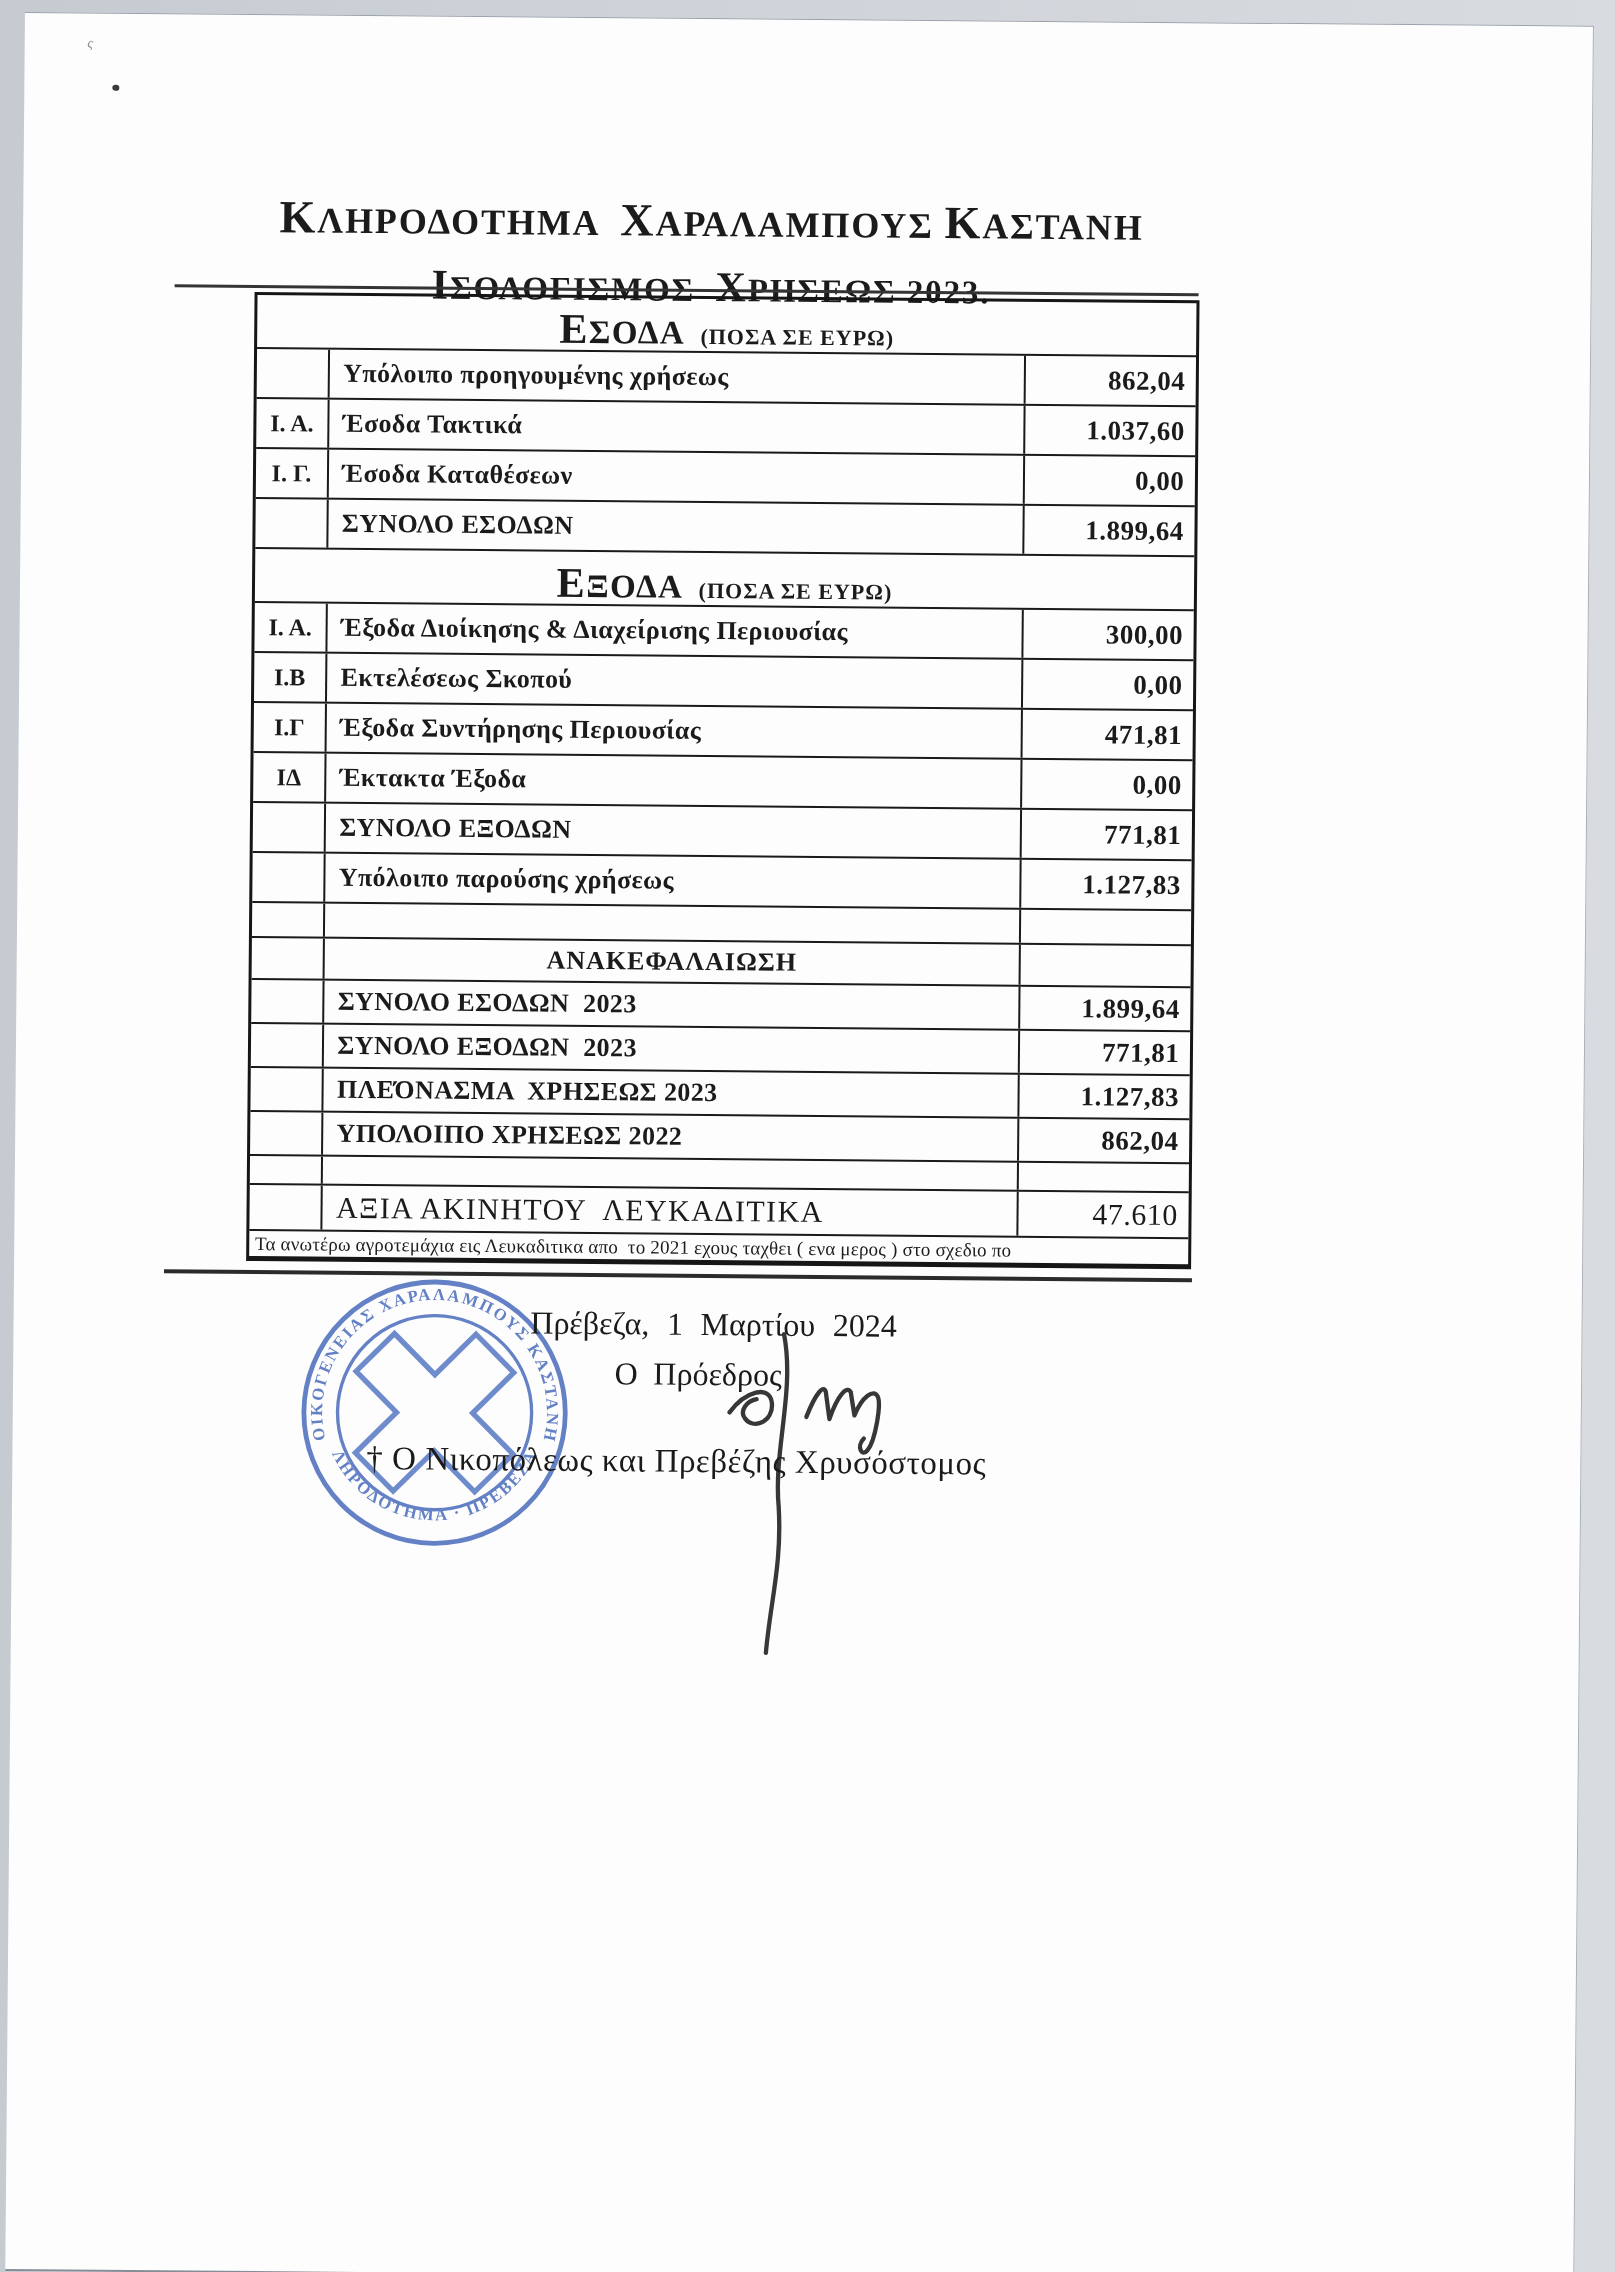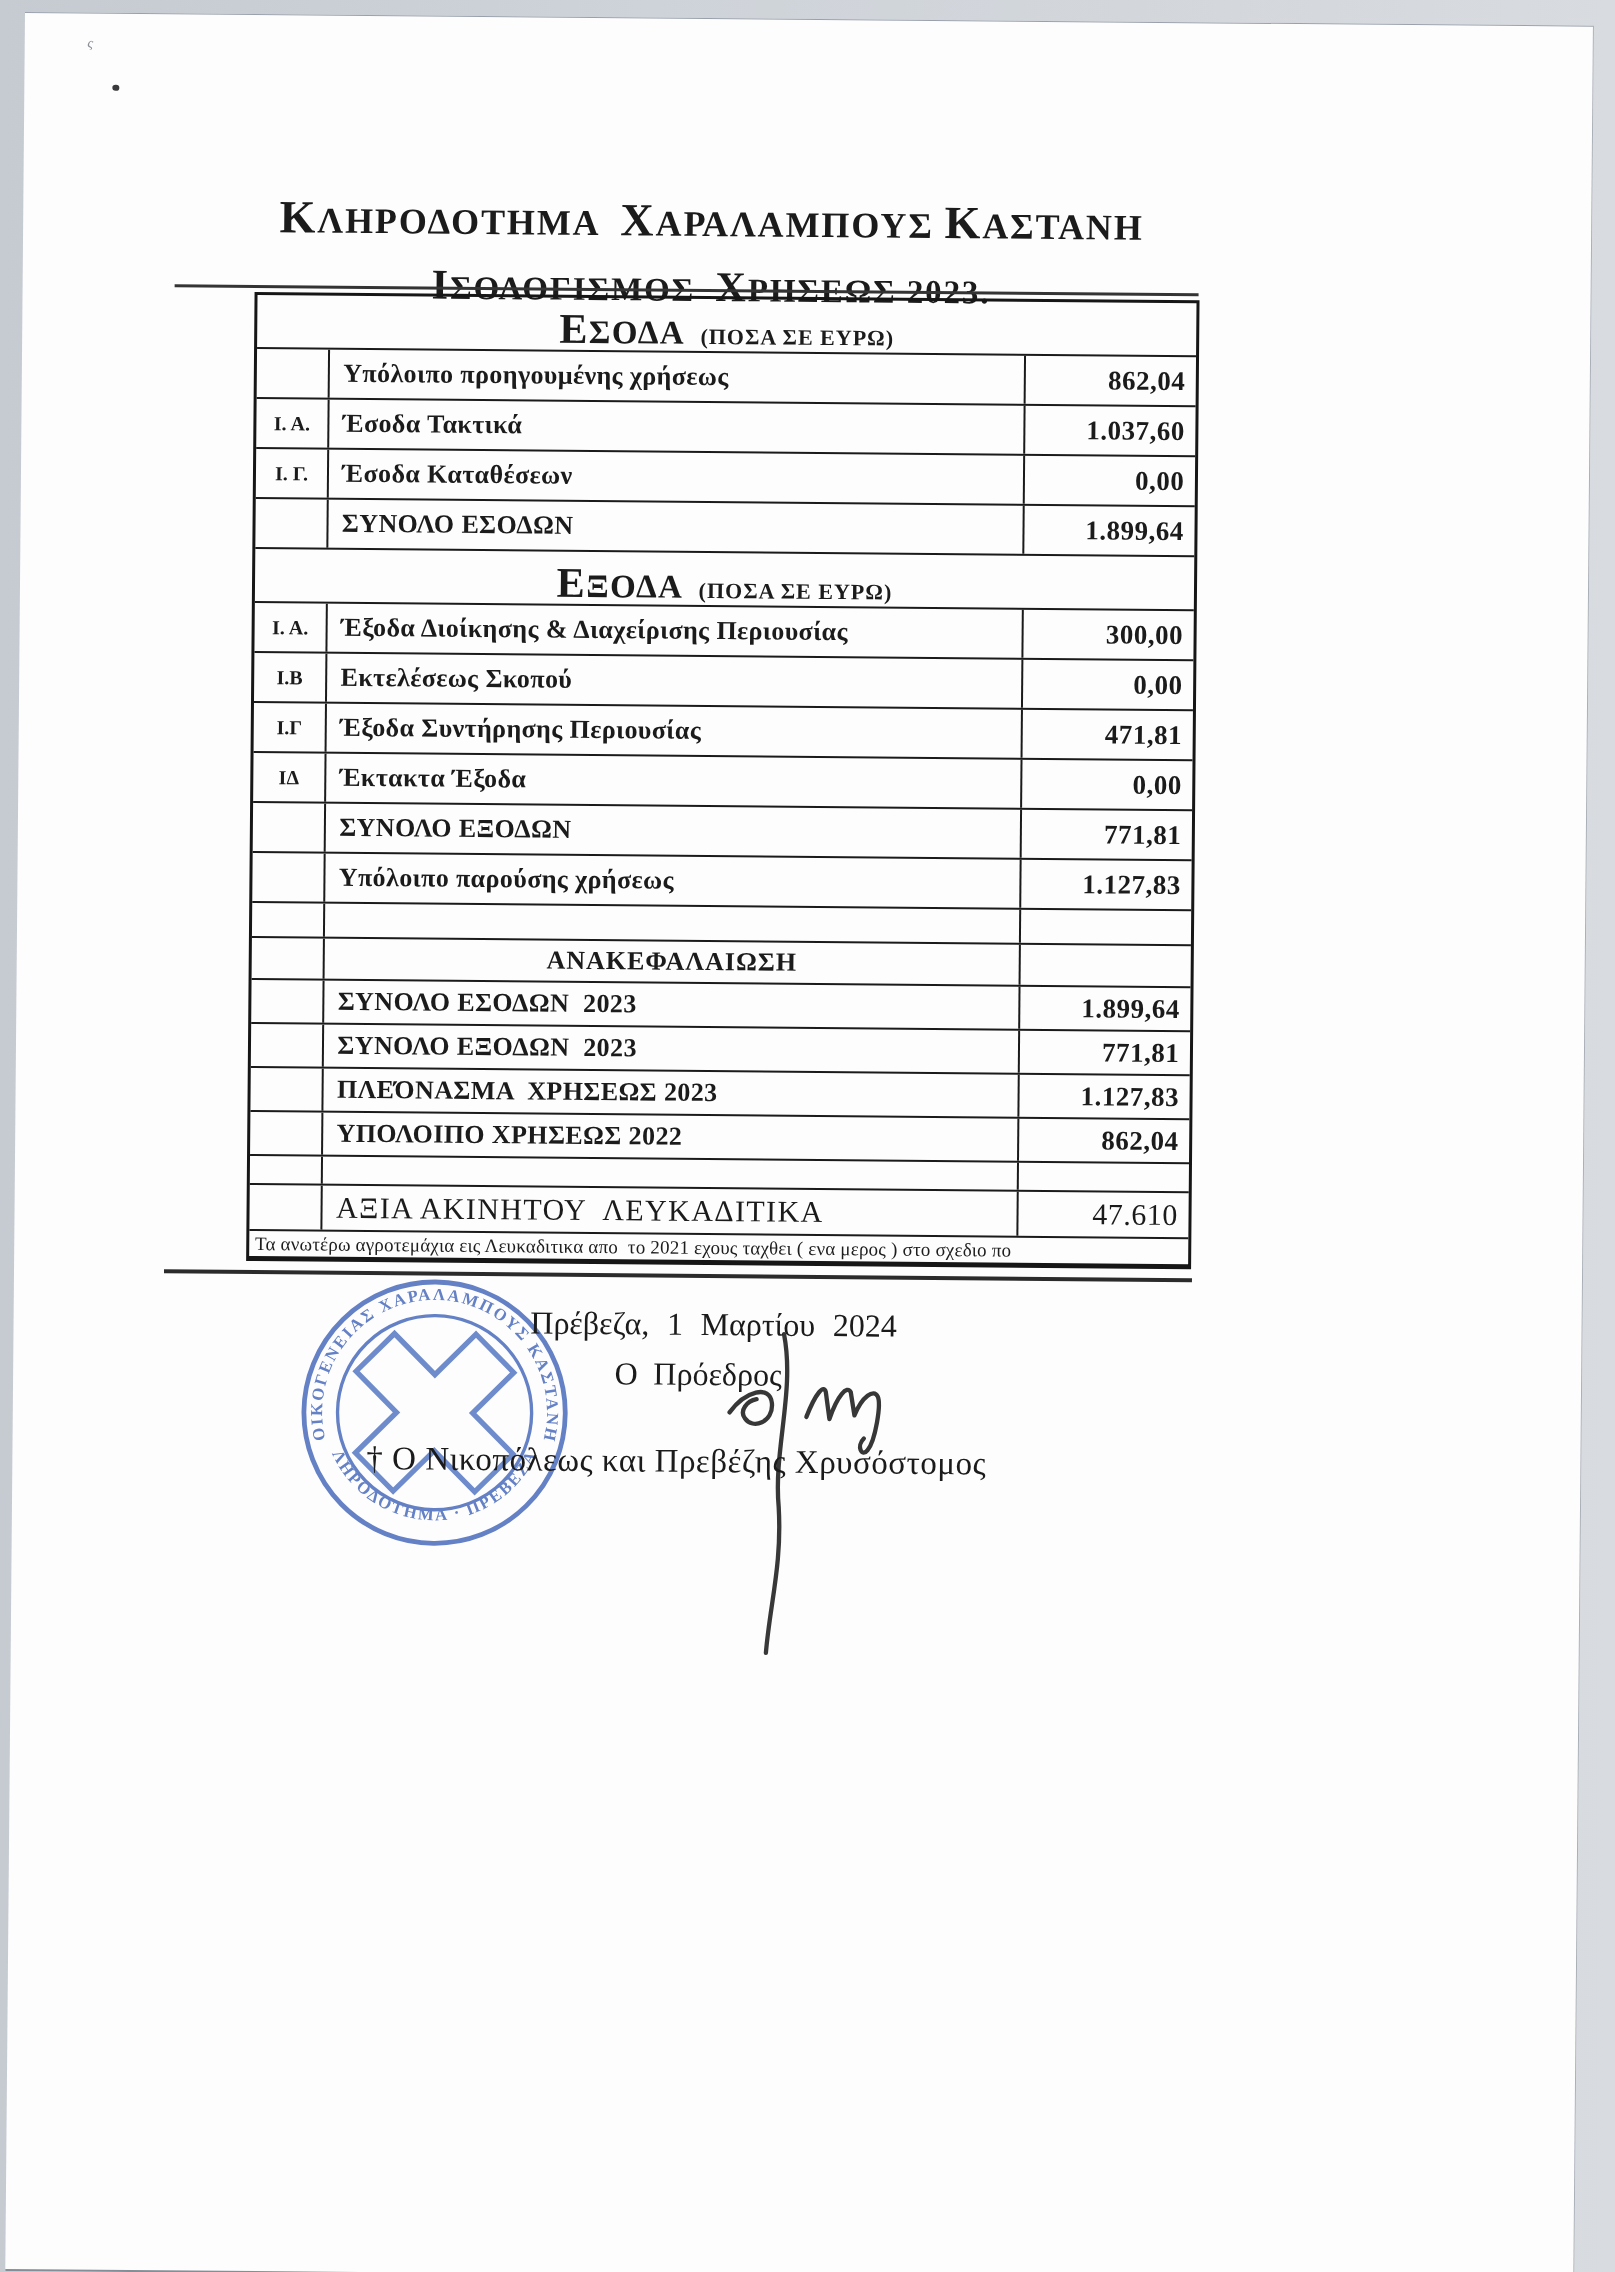--- a/index.html
+++ b/index.html
@@ -46,21 +46,21 @@
   .row{
     display:grid;grid-template-columns:73px 696px 169px;
     box-sizing:border-box;border-bottom:2.9px solid #1a1a1a;height:50px;
   }
   .rows-recap .row{height:44px;}
   .row.empty1{height:35px;}
   .row.recap-head{height:42px;}
   .row.empty2{height:29px;}
   .row.property{height:46px;}
   .cell{display:flex;align-items:center;box-sizing:border-box;overflow:hidden;}
-  .cell.code{border-right:2.9px solid #1a1a1a;justify-content:center;font-size:20px;font-weight:700;white-space:pre;text-align:center;}
+  .cell.code{border-right:2.9px solid #1a1a1a;justify-content:center;font-size:24px;font-weight:700;white-space:pre;text-align:center;}
   .cell.label{border-right:2.9px solid #1a1a1a;padding-left:13.4px;font-size:26px;font-weight:700;letter-spacing:0.4px;white-space:pre;}
   .cell.value{justify-content:flex-end;padding-right:9.6px;font-size:27px;font-weight:700;letter-spacing:0.5px;white-space:pre;}
   .recap-head .cell.label{justify-content:center;padding-left:0;font-size:26px;letter-spacing:1px;}
   .property .cell.label{font-size:30px;font-weight:400;letter-spacing:1.4px;}
   .property .cell.value{font-size:30px;font-weight:400;}
   .footnote-row{
     height:25px;box-sizing:border-box;display:flex;align-items:center;
     font-size:19px;letter-spacing:0.2px;padding-left:5.8px;color:#1d1d1d;white-space:pre;overflow:hidden;
   }
 

